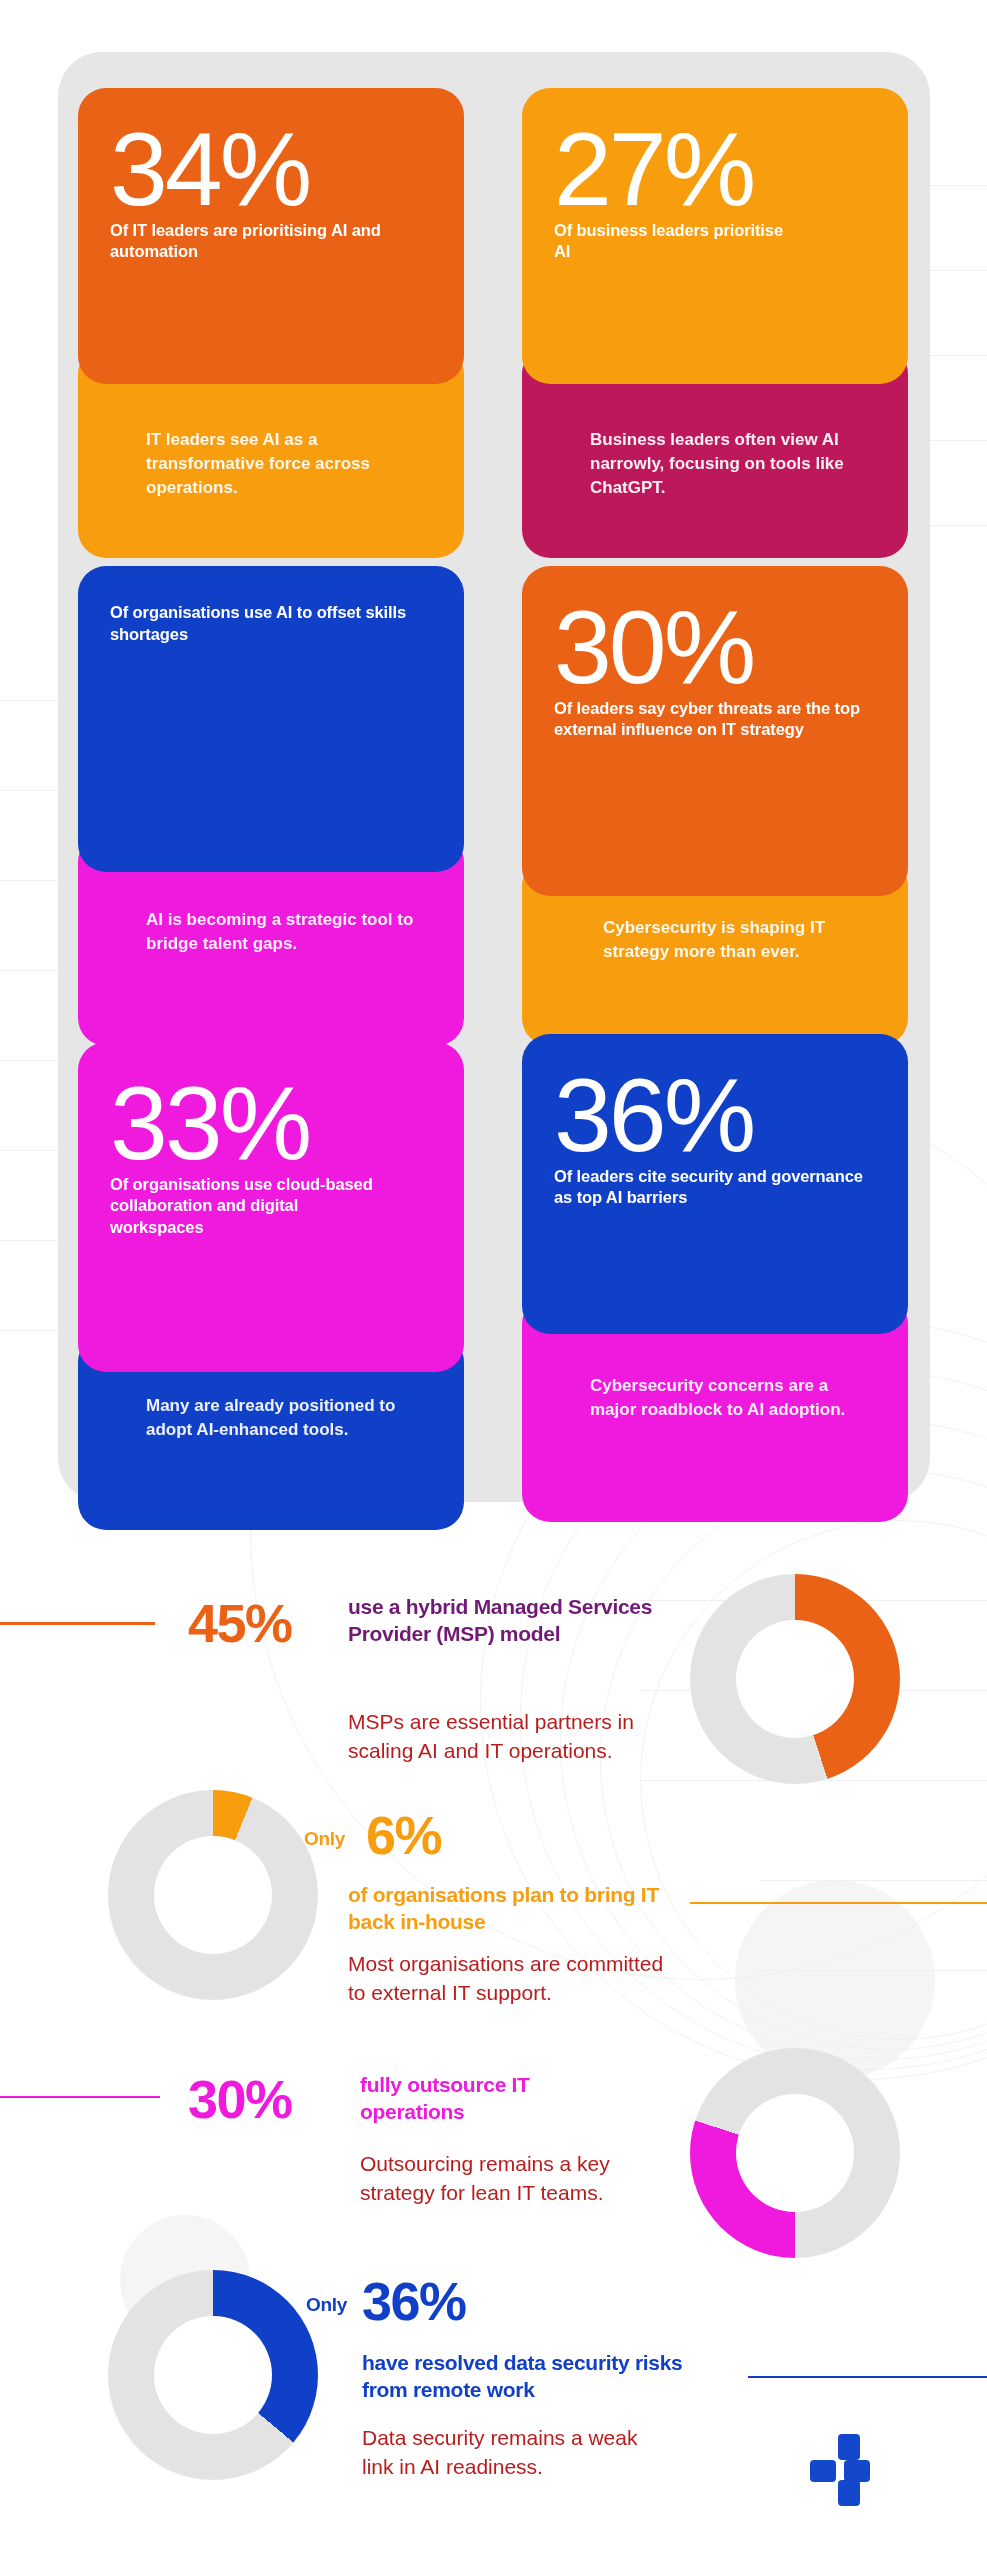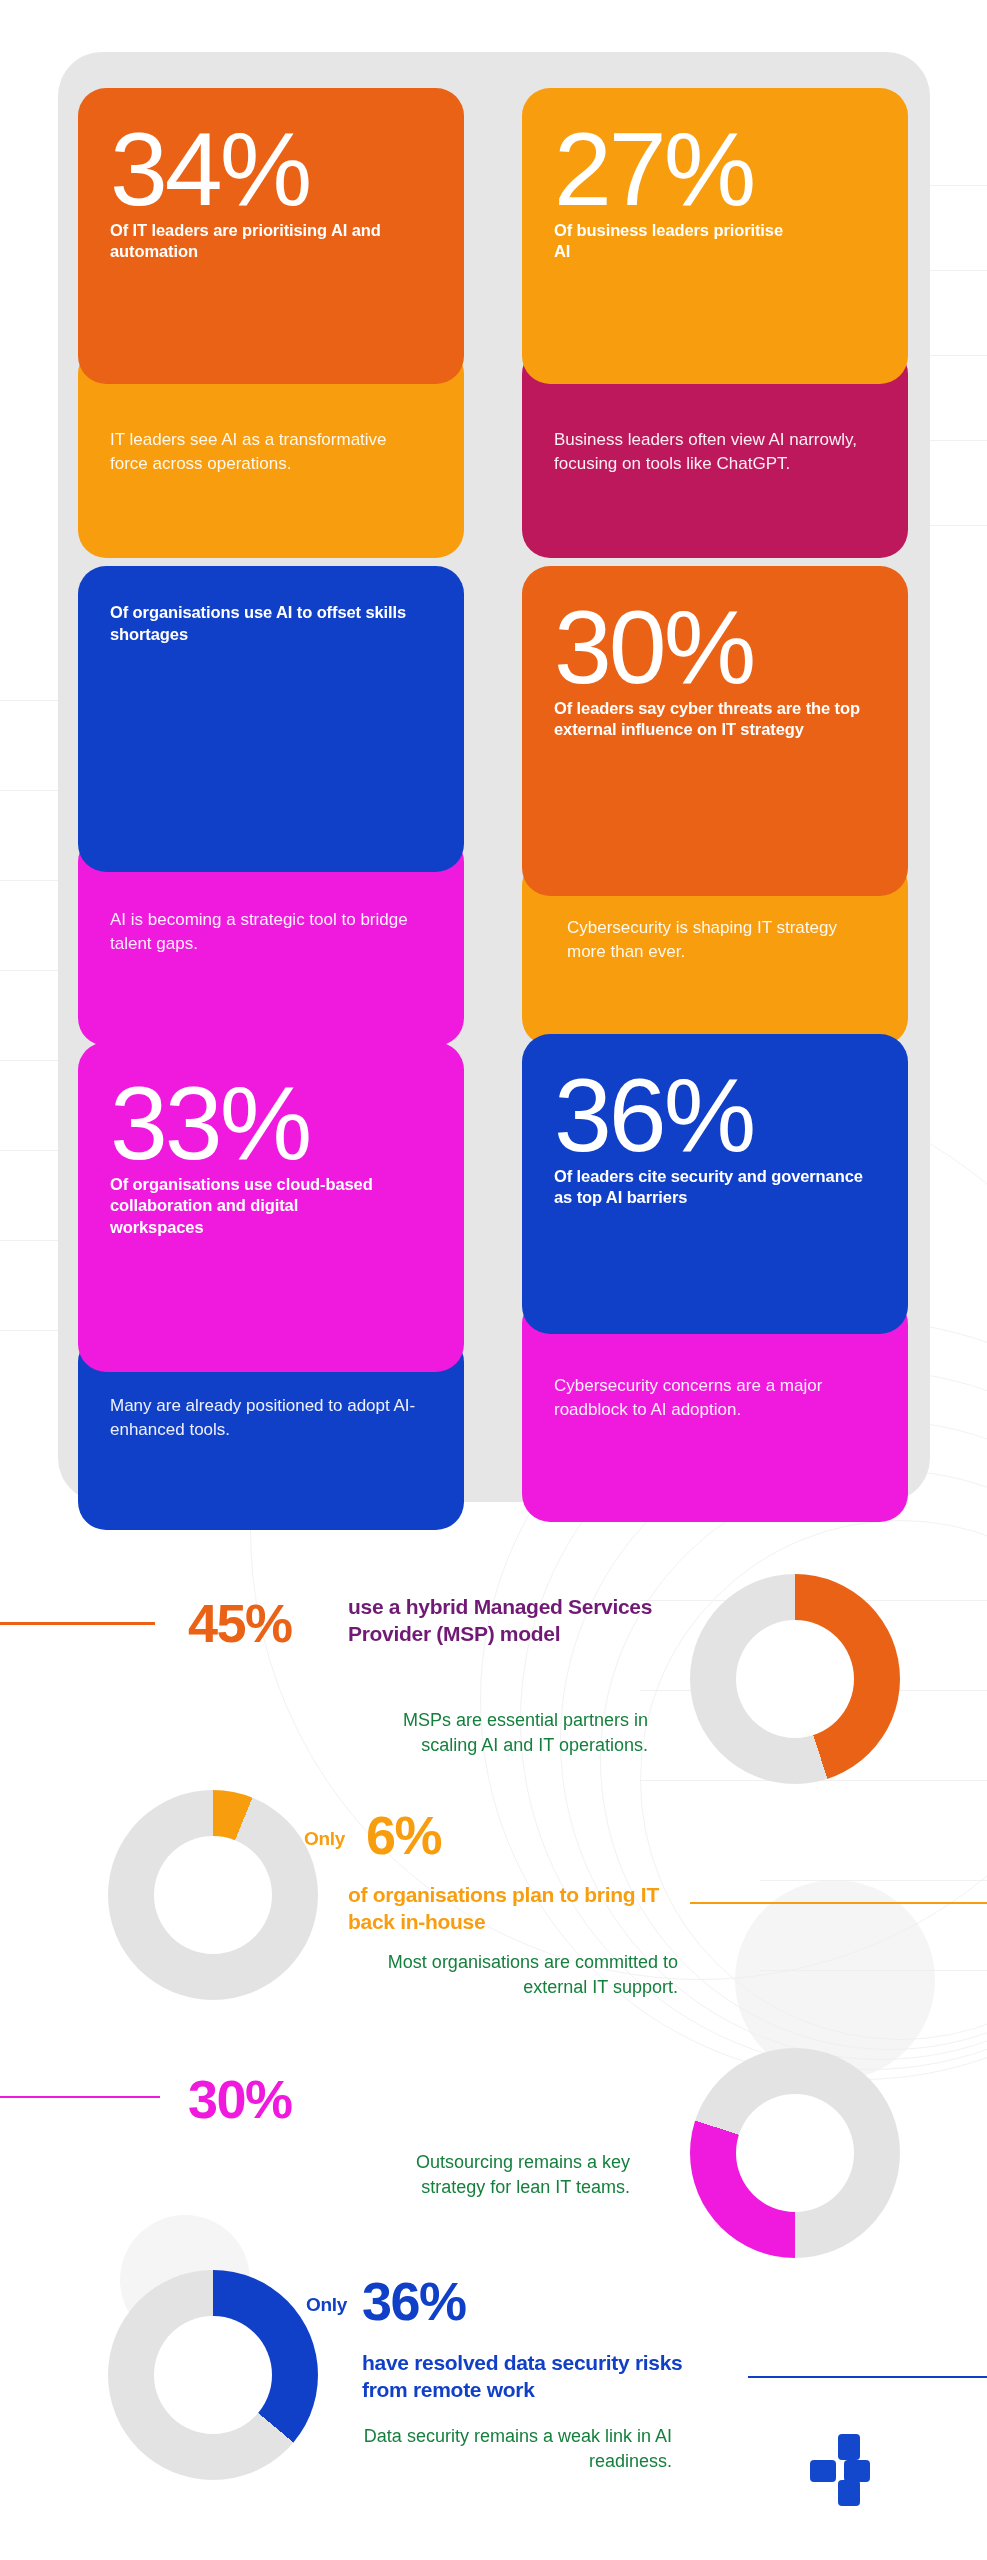--- a/index.html
+++ b/index.html
@@ -88,21 +88,22 @@
     font-size: 16.5px;
     line-height: 1.32;
     font-weight: bold;
     color: #ffffff;
     letter-spacing: -0.1px;
   }
   .back-note {
     font-size: 17px;
     line-height: 1.4;
     color: rgba(255,255,255,.93);
-    font-weight: 400;
+    font-weight: 700;
+    margin-left: 36px;
   }
 
   
   .donut-row { position: absolute; left: 0; width: 987px; }
   .donut {
     position: absolute;
     width: 210px;
     height: 210px;
     border-radius: 50%;
   }
@@ -133,25 +134,24 @@
   }
   .stmt {
     position: absolute;
     font-size: 21px;
     font-weight: bold;
     line-height: 1.28;
     letter-spacing: -.3px;
   }
   .sub {
     position: absolute;
-    font-size: 18px;
+    font-size: 21px;
     line-height: 1.38;
-    color: #15803d;
+    color: #b91c1c;
     font-weight: 400;
-    text-align: right;
   }
 
   
   .logo { position: absolute; }
   .logo i { position: absolute; background: #1347cc; border-radius: 4px; display:block; }
 </style>
 </head>
 <body>
 
 <div id="page">
@@ -278,20 +278,21 @@
     <div class="sub" style="left:348px; top:182px; width:330px;">Most organisations are committed to external IT support.</div>
 
     <div class="rule" style="left:690px; top:134px; width:297px; background:#f89d0e; height:2px;"></div>
   </div>
 
   <div class="donut-row" style="top:2024px; height:236px;">
     <div class="rule" style="left:0px; top:72px; width:160px; background:#ef1ade; height:2px;"></div>
 
     <div class="big-pct" style="left:188px; top:48px; color:#ef1ade;">30%</div>
 
+    <div class="stmt" style="left:360px; top:48px; width:260px; color:#ef1ade;">fully outsource IT operations</div>
 
     <div class="sub" style="left:360px; top:126px; width:270px;">Outsourcing remains a key strategy for lean IT teams.</div>
 
     <div class="donut" style="left:690px; top:24px;
                 background: conic-gradient(#ef1ade 0deg 108deg, #e3e3e3 108deg 360deg);
                 transform: rotate(180deg);">
       <div class="hole"></div>
     </div>
   </div>
 

